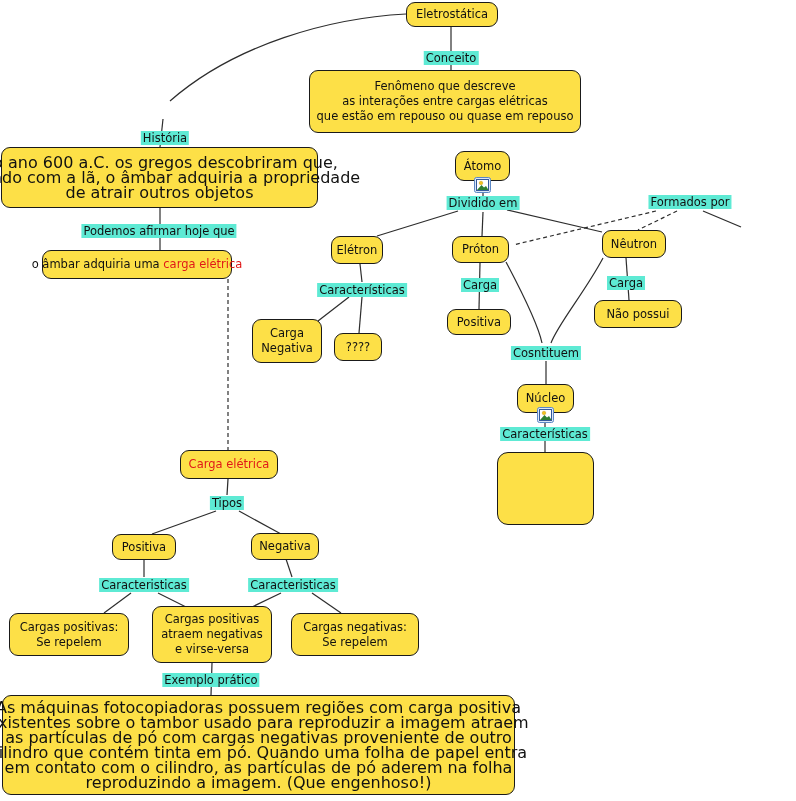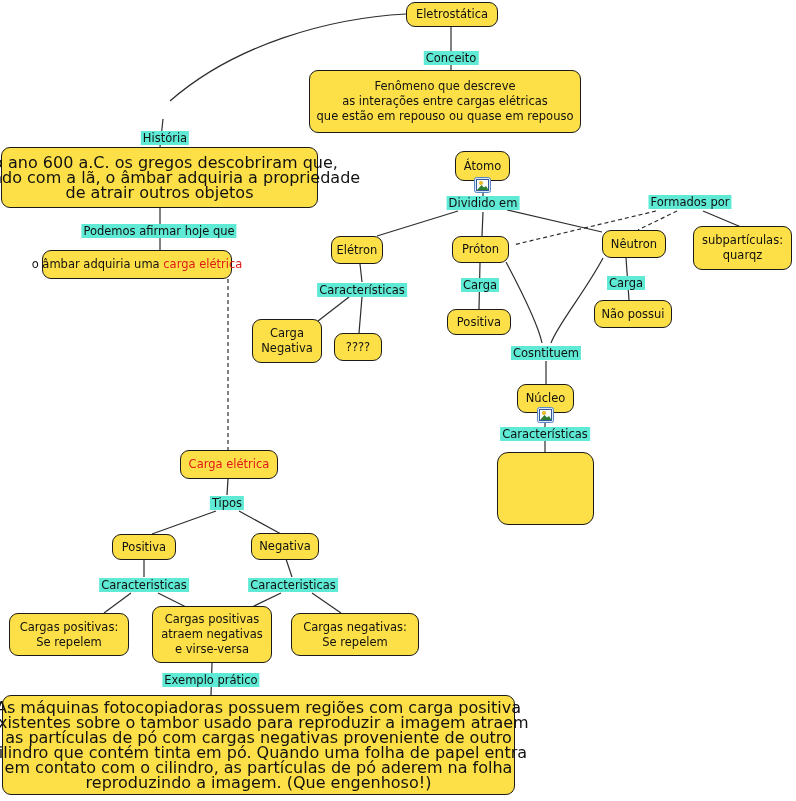--- a/index.html
+++ b/index.html
@@ -76,27 +76,25 @@
 as interações entre cargas elétricas
 que estão em repouso ou quase em repouso</div>
   <div class="node longtext" style="left:1px;top:147px;width:317px;height:61px;">No ano 600 a.C. os gregos descobriram que,
 atritado com a lã, o âmbar adquiria a propriedade
 de atrair outros objetos</div>
   <div class="node" style="left:42px;top:250px;width:190px;height:29px;"><span>o âmbar adquiria uma </span><span class="red">carga elétrica</span></div>
   <div class="node" style="left:455px;top:151px;width:55px;height:30px;">Átomo</div>
   <div class="node" style="left:331px;top:236px;width:52px;height:28px;">Elétron</div>
   <div class="node" style="left:452px;top:236px;width:57px;height:27px;">Próton</div>
   <div class="node" style="left:594px;top:230px;width:64px;height:28px;margin-left:8px;">Nêutron</div>
-  <div class="node" style="left:693px;top:226px;width:99px;height:44px;">subpartículas:
-quarqz</div>
   <div class="node" style="left:252px;top:319px;width:70px;height:44px;">Carga
 Negativa</div>
   <div class="node" style="left:334px;top:333px;width:48px;height:28px;">????</div>
   <div class="node" style="left:447px;top:309px;width:64px;height:26px;">Positiva</div>
-  <div class="node" style="left:594px;top:300px;width:78px;height:28px;">Não possui</div>
+  <div class="node" style="left:594px;top:300px;width:88px;height:28px;">Não possui</div>
   <div class="node" style="left:517px;top:384px;width:57px;height:29px;">Núcleo</div>
   <div class="node" style="left:497px;top:452px;width:97px;height:73px;border-radius:11px;"></div>
   <div class="node red" style="left:180px;top:450px;width:98px;height:29px;">Carga elétrica</div>
   <div class="node" style="left:112px;top:534px;width:64px;height:26px;">Positiva</div>
   <div class="node" style="left:251px;top:533px;width:68px;height:27px;">Negativa</div>
   <div class="node" style="left:9px;top:613px;width:120px;height:43px;">Cargas positivas:
 Se repelem</div>
   <div class="node" style="left:152px;top:606px;width:120px;height:57px;">Cargas positivas
 atraem negativas
 e virse-versa</div>

